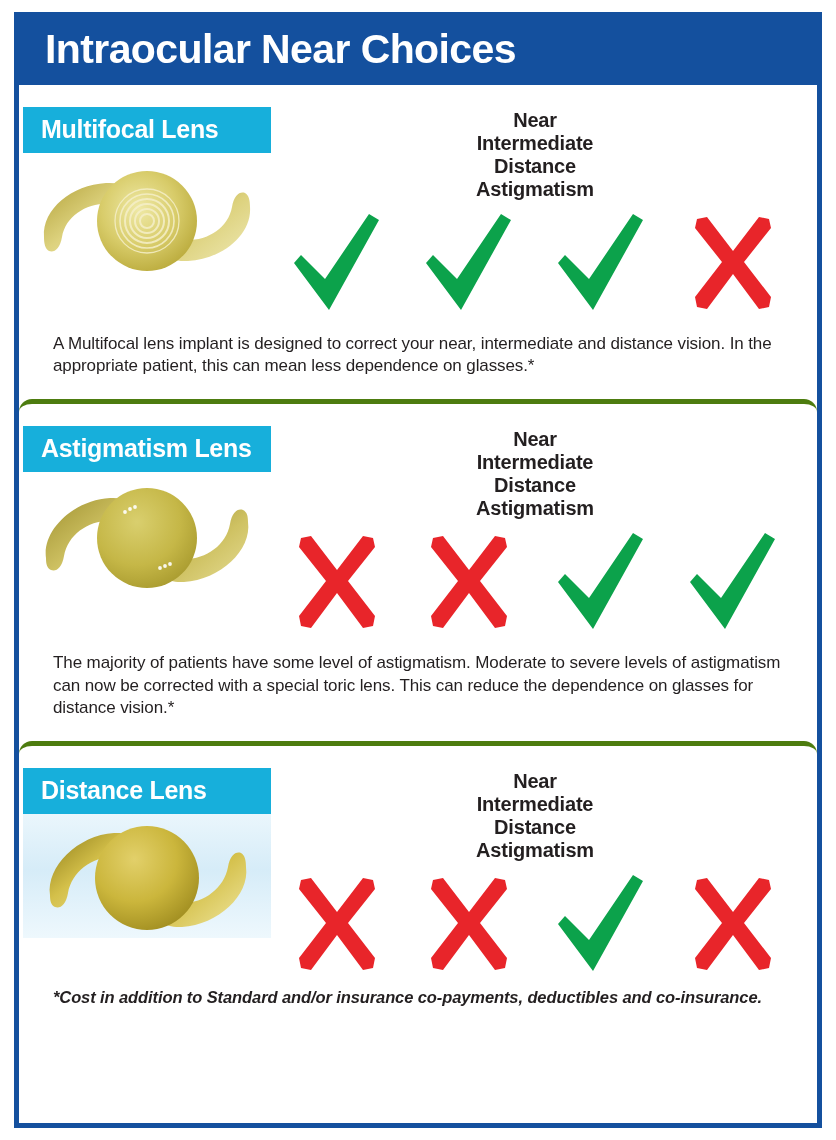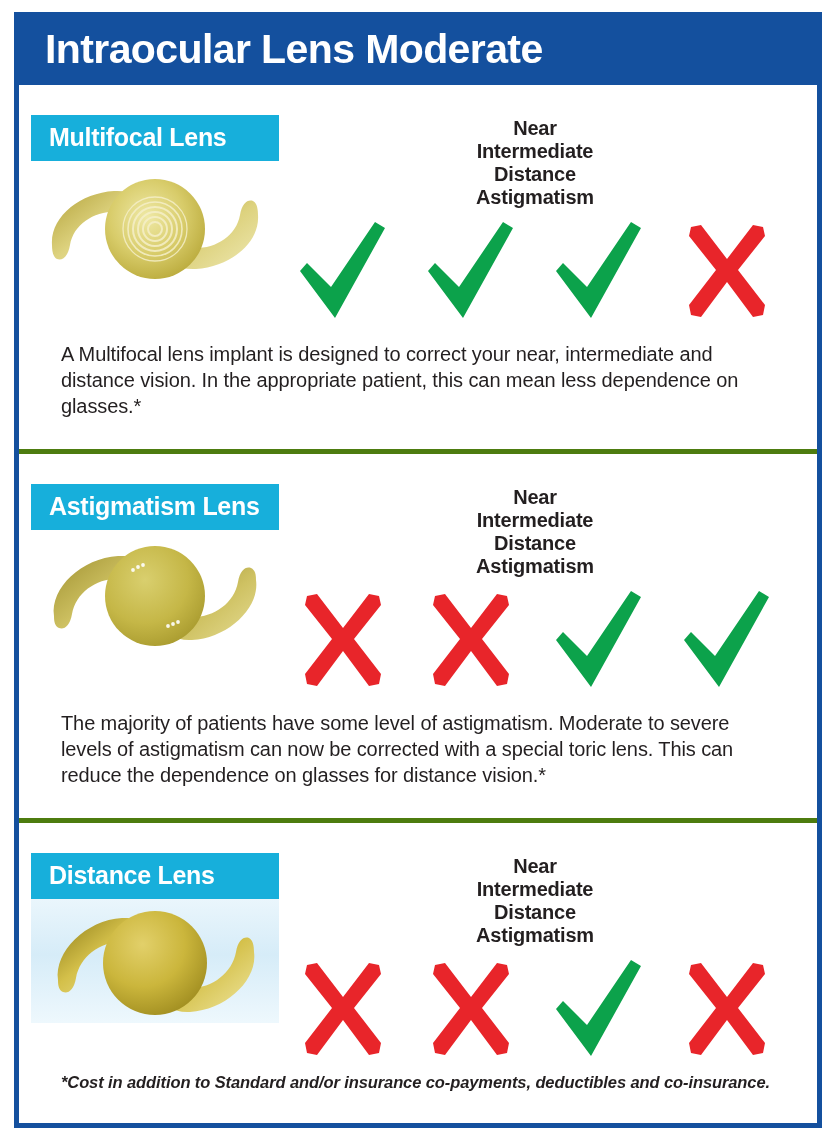--- a/index.html
+++ b/index.html
@@ -35,22 +35,23 @@
     font-size:41px;
     font-weight:bold;
     letter-spacing:-0.6px;
     line-height:1.08;
     font-family:"Liberation Sans", sans-serif;
   }
   
   .section{
     position:relative;
     box-sizing:border-box;
-    padding:12px;
+    padding:4px;
     flex:0 0 auto;
+    border-radius:13px;
   }
   .section + .section{ border-top:5px solid #4d7c0f; }
 
   .sec-top{
     display:flex;
     align-items:flex-start;
   }
   .lens-col{
     width:248px;
     flex:0 0 248px;
@@ -97,21 +98,21 @@
   .marks{
     display:flex;
     margin-top:6px;
     height:112px;
   }
   .mark{
     flex:1 1 0;
     display:flex;align-items:center;justify-content:center;
   }
   .body-text{
-    font-size:20px;
+    font-size:17px;
     line-height:1.3;
     color:#231f20;
     padding:14px 30px 18px 30px;
     letter-spacing:-0.1px;
     font-family:"Liberation Sans", sans-serif;
   }
   .footnote{
     font-size:16.5px;
     font-style:italic;
     font-weight:bold;
@@ -122,21 +123,21 @@
   }
   .spacer{flex:1 1 auto;}
 </style>
 </head>
 <body>
 
 <div class="poster">
   <div class="frame">
 
     <div class="header">
-      <h1>Intraocular Lens Moderate</h1>
+      <h1>Intraocular Near Choices</h1>
     </div>
 
     <div class="section">
       <div class="sec-top">
         <div class="lens-col">
           <span class="lens-badge">Multifocal Lens</span>
           <div class="lens-img">
             <svg width="222" height="116" viewBox="0 0 222 116" aria-hidden="true">
               <defs>
                 <radialGradient id="mfOptic" cx="42%" cy="38%" r="68%">

